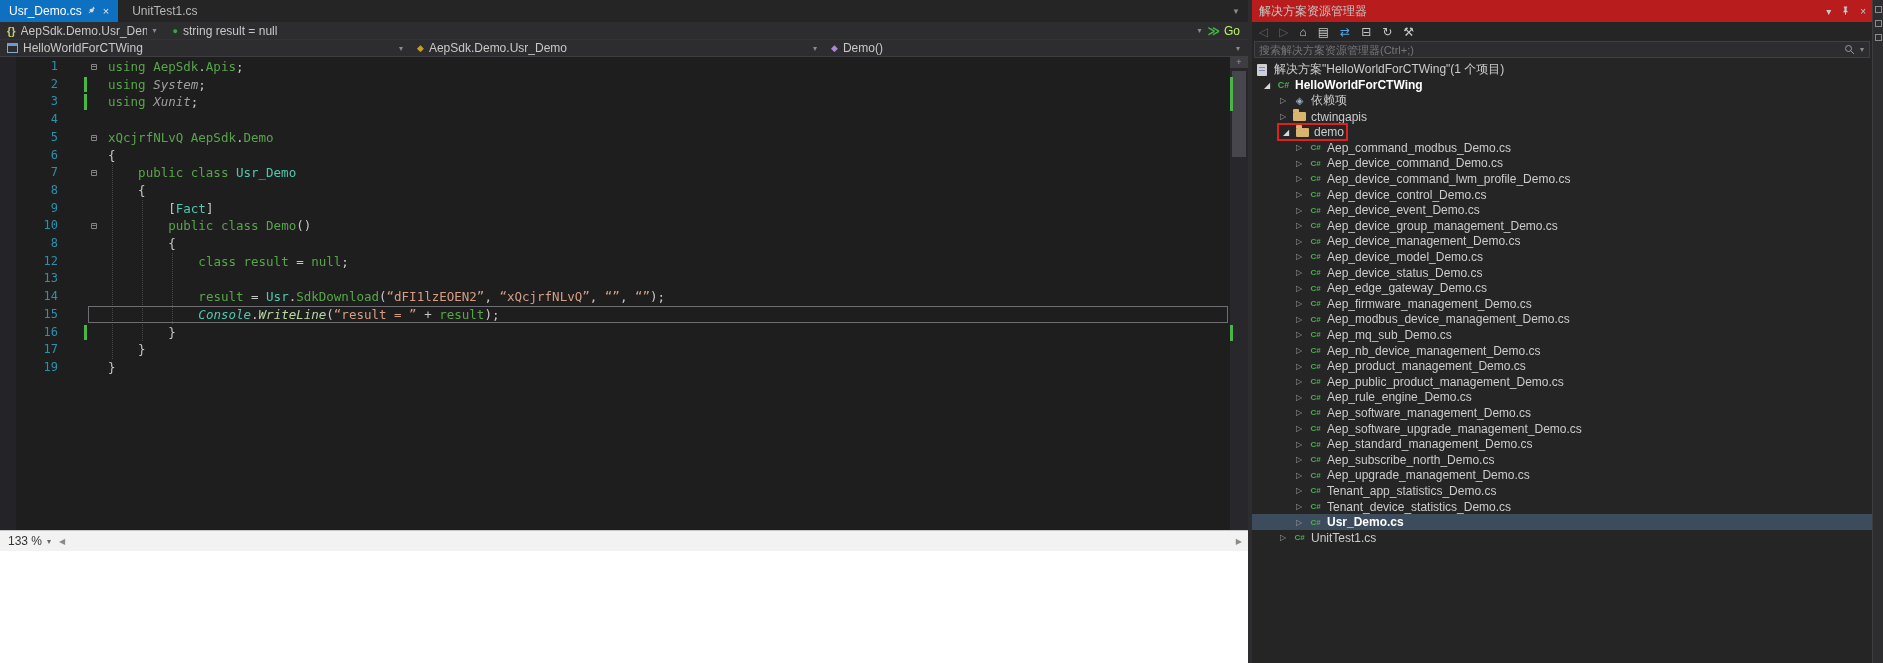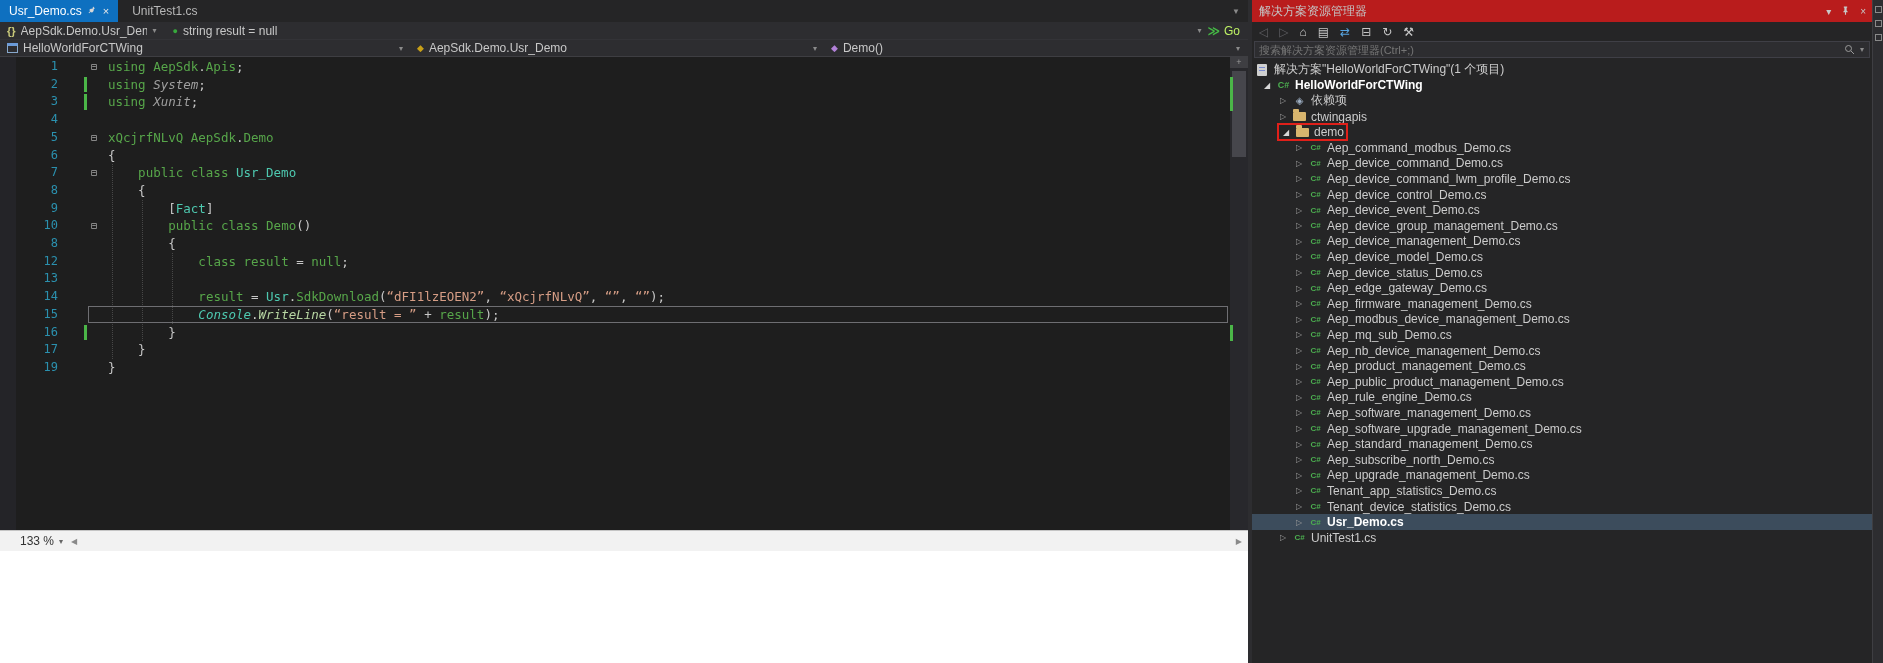--- a/index.html
+++ b/index.html
@@ -56,21 +56,21 @@
   #vscroll .handle{position:absolute;left:0;top:0;width:100%;height:11px;background:#3E3E42;color:#9A9A9A;
     font-size:9px;text-align:center;line-height:10px;}
   #vscroll .thumb{position:absolute;left:2px;top:14px;width:14px;height:86px;background:#46464C;}
   .sb-tick{position:absolute;left:0;width:3px;background:#4BB648;}
 
   
   #zoombar{position:absolute;left:0;top:530px;width:100%;height:21px;background:#F2F2F2;border-top:1px solid #C5C5C5;
     display:flex;align-items:center;font-size:12px;color:#333;}
   #zoombar .zchev{font-size:8px;color:#666;margin:0 8px 0 5px;}
   #zoombar .sarrow{font-size:8px;color:#8A8A8A;}
-  #zoom-label{margin-left:20px;}
+  #zoom-label{margin-left:8px;}
   #bottom-white{position:absolute;left:0;top:551px;width:100%;height:112px;background:#FFFFFF;}
   #group-splitter{position:absolute;left:1248px;top:0;width:4px;height:663px;background:#2D2D30;}
 
   
   #solution-panel{position:absolute;left:1252px;top:0;width:620px;height:663px;background:#252526;}
   #se-header{position:absolute;left:0;top:0;width:100%;height:22px;background:#b91c1c;display:flex;align-items:center;
     font-size:12px;color:#C4C4C4;gap:37px;}
   #se-title{margin-left:7px;}
   #se-header-icons{margin-left:auto;margin-right:6px;display:flex;align-items:center;gap:10px;}
   #se-header-icons span{color:#C8C8C8;font-size:10px;}

